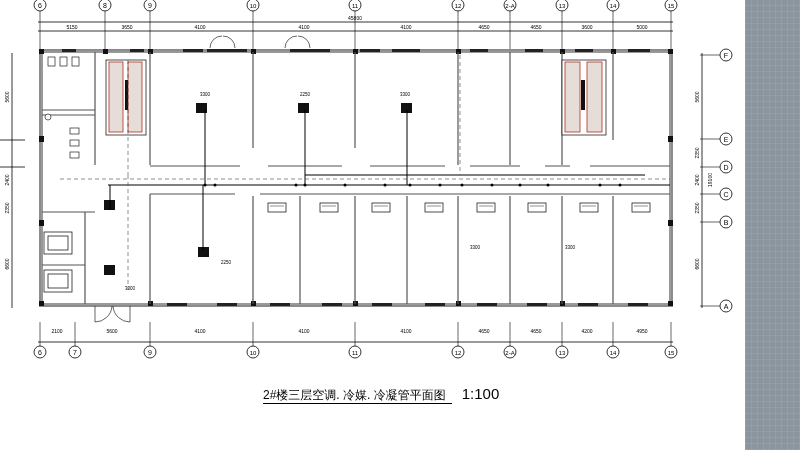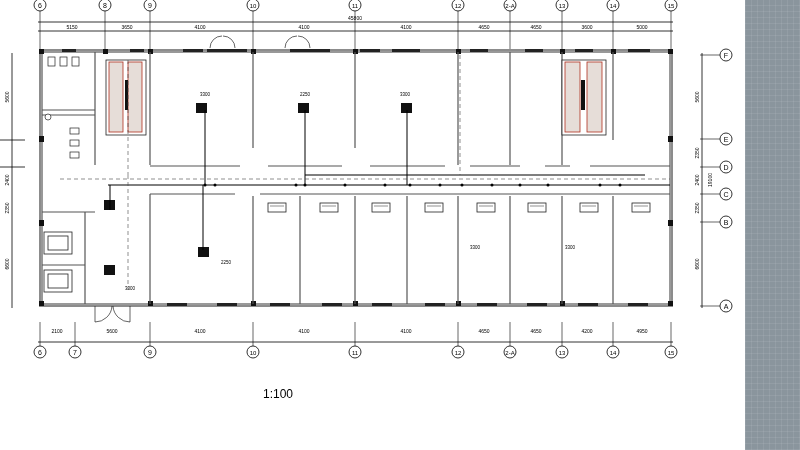--- a/index.html
+++ b/index.html
@@ -7,21 +7,21 @@
          font-family:"Liberation Sans", sans-serif; }
   #canvas { position:absolute; left:0; top:0; width:800px; height:450px; }
   .side-panel { position:absolute; left:745px; top:0; width:55px; height:450px;
     background-color:#8a959d;
     background-image:
       repeating-linear-gradient(0deg, rgba(255,255,255,0.08) 0 1px, transparent 1px 6px),
       repeating-linear-gradient(90deg, rgba(255,255,255,0.08) 0 1px, transparent 1px 6px);
   }
   .title-wrap { position:absolute; left:263px; top:386px; height:18px; display:flex; align-items:baseline; gap:10px; }
   .title-text { font-size:12px; color:#000; border-bottom:1.5px solid #000; padding-right:6px; line-height:16px; }
-  .scale-text { font-size:12px; color:#000; line-height:16px; }
+  .scale-text { font-size:15px; color:#000; line-height:16px; }
   svg text { font-family:"Liberation Sans", sans-serif; }
 </style>
 </head>
 <body>
 
 <svg id="canvas" width="800" height="450" viewBox="0 0 800 450" xmlns="http://www.w3.org/2000/svg">
 
   <g stroke="#000" stroke-width="0.8">
     <line x1="38" y1="22" x2="673" y2="22"></line>
     <line x1="38" y1="31" x2="673" y2="31"></line>
@@ -400,14 +400,15 @@
   <g stroke="#222" stroke-width="0.7" fill="none">
     <path d="M210 48 A12 12 0 0 1 222 36 M235 48 A12 12 0 0 0 223 36"></path>
     <path d="M285 48 A12 12 0 0 1 297 36 M310 48 A12 12 0 0 0 298 36"></path>
     <path d="M95 306 L95 322 M130 306 L130 322 M95 322 A17 17 0 0 0 112 306 M130 322 A17 17 0 0 1 113 306"></path>
   </g>
 </svg>
 
 <div class="side-panel"></div>
 
 <div class="title-wrap">
+  <span class="title-text">2#楼三层空调. 冷媒. 冷凝管平面图</span>
   <span class="scale-text">1:100</span>
 </div>
 
 </body></html>

